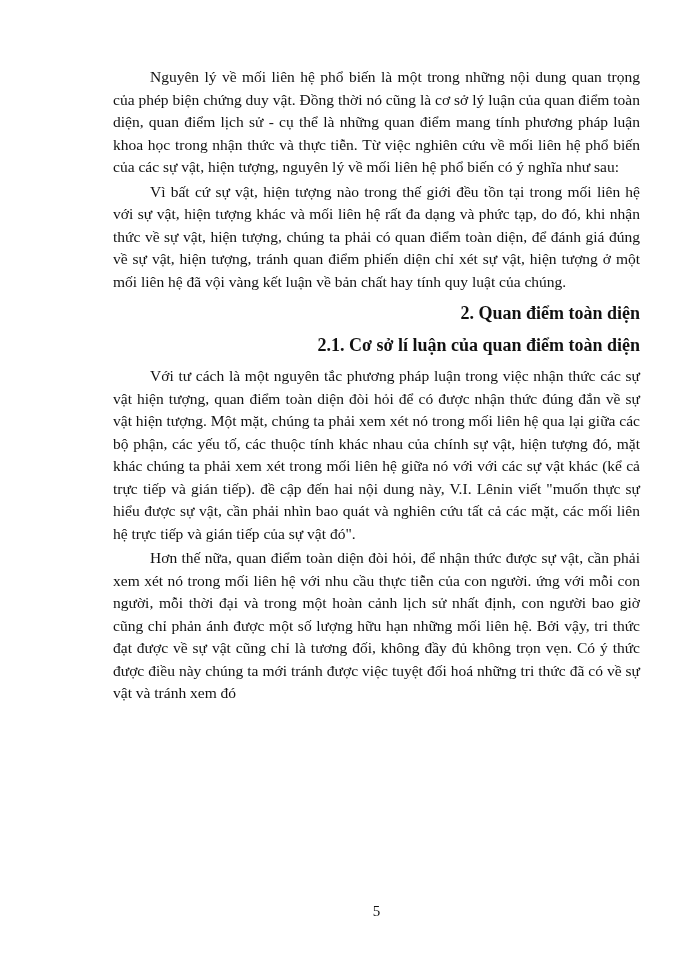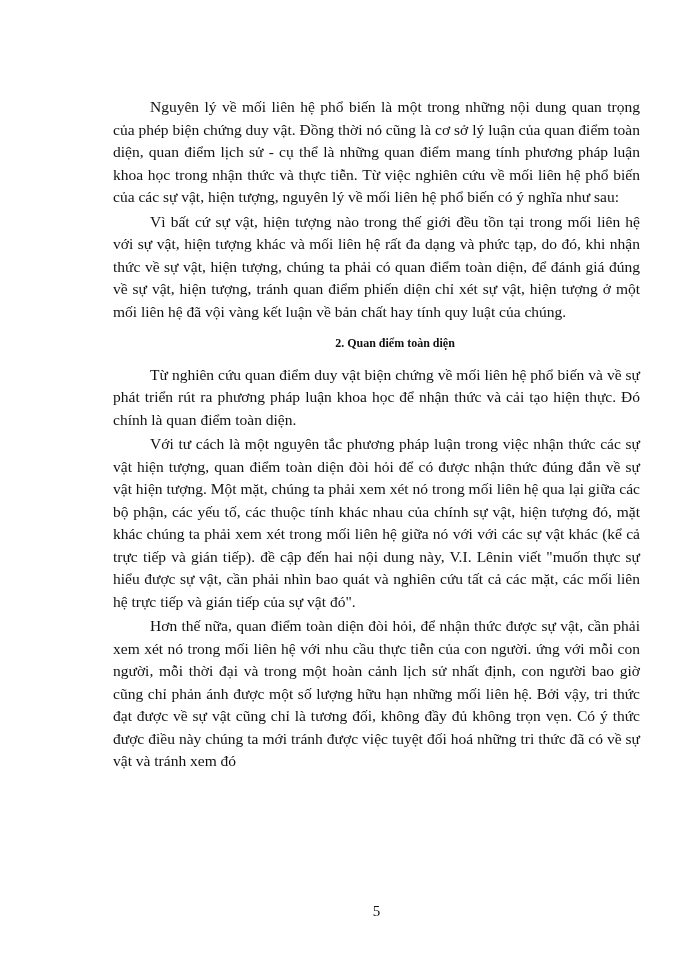--- a/index.html
+++ b/index.html
@@ -12,55 +12,55 @@
     height: 960px;
     font-family: "Liberation Serif", "DejaVu Serif", serif;
     color: #111111;
     overflow: hidden;
   }
   .page {
     position: relative;
     width: 700px;
     height: 960px;
     box-sizing: border-box;
-    padding: 96px 60px 0 113px;
+    padding: 66px 60px 0 113px;
     background: #ffffff;
   }
   .content {
     font-size: 15.5px;
     line-height: 22.5px;
     text-align: justify;
   }
   .content p {
     margin: 0 0 2px 0;
     text-indent: 37px;
   }
   .content h2,
   .content h3 {
-    font-size: 12px;
+    font-size: 18px;
     font-weight: bold;
     margin: 9px 0 9px 0;
     text-indent: 37px;
-    text-align: center;
+    text-align: right;
   }
   .page-number {
     position: absolute;
     bottom: 40px;
     left: 113px;
     right: 60px;
     text-align: center;
     font-size: 15px;
   }
 </style>
 </head>
 <body>
 
 <div class="page">
   <div class="content">
     <p>Nguyên lý về mối liên hệ phổ biến là một trong những nội dung quan trọng của phép biện chứng duy vật. Đồng thời nó cũng là cơ sở lý luận của quan điểm toàn diện, quan điểm lịch sử - cụ thể là những quan điểm mang tính phương pháp luận khoa học trong nhận thức và thực tiễn. Từ việc nghiên cứu về mối liên hệ phổ biến của các sự vật, hiện tượng, nguyên lý về mối liên hệ phổ biến có ý nghĩa như sau:</p>
     <p>Vì bất cứ sự vật, hiện tượng nào trong thế giới đều tồn tại trong mối liên hệ với sự vật, hiện tượng khác và mối liên hệ rất đa dạng và phức tạp, do đó, khi nhận thức về sự vật, hiện tượng, chúng ta phải có quan điểm toàn diện, để đánh giá đúng về sự vật, hiện tượng, tránh quan điểm phiến diện chỉ xét sự vật, hiện tượng ở một mối liên hệ đã vội vàng kết luận về bản chất hay tính quy luật của chúng.</p>
     <h2>2. Quan điểm toàn diện</h2>
-    <p>Từ nghiên cứu quan điểm duy vật biện chứng về mối liên hệ phổ biến và về sự phát triển rút ra phương pháp luận khoa học để nhận thức và cải tạo hiện thực. Đó chính là quan điểm toàn diện.</p>
+    <h3>2.1. Cơ sở lí luận của quan điểm toàn diện</h3>
     <p>Với tư cách là một nguyên tắc phương pháp luận trong việc nhận thức các sự vật hiện tượng, quan điểm toàn diện đòi hỏi để có được nhận thức đúng đắn về sự vật hiện tượng. Một mặt, chúng ta phải xem xét nó trong mối liên hệ qua lại giữa các bộ phận, các yếu tố, các thuộc tính khác nhau của chính sự vật, hiện tượng đó, mặt khác chúng ta phải xem xét trong mối liên hệ giữa nó với với các sự vật khác (kể cả trực tiếp và gián tiếp). đề cập đến hai nội dung này, V.I. Lênin viết "muốn thực sự hiểu được sự vật, cần phải nhìn bao quát và nghiên cứu tất cả các mặt, các mối liên hệ trực tiếp và gián tiếp của sự vật đó".</p>
     <p>Hơn thế nữa, quan điểm toàn diện đòi hỏi, để nhận thức được sự vật, cần phải xem xét nó trong mối liên hệ với nhu cầu thực tiễn của con người. ứng với mỗi con người, mỗi thời đại và trong một hoàn cảnh lịch sử nhất định, con người bao giờ cũng chỉ phản ánh được một số lượng hữu hạn những mối liên hệ. Bởi vậy, tri thức đạt được về sự vật cũng chỉ là tương đối, không đầy đủ không trọn vẹn. Có ý thức được điều này chúng ta mới tránh được việc tuyệt đối hoá những tri thức đã có về sự vật và tránh xem đó</p>
   </div>
   <div class="page-number">5</div>
 </div>
 
 </body></html>

